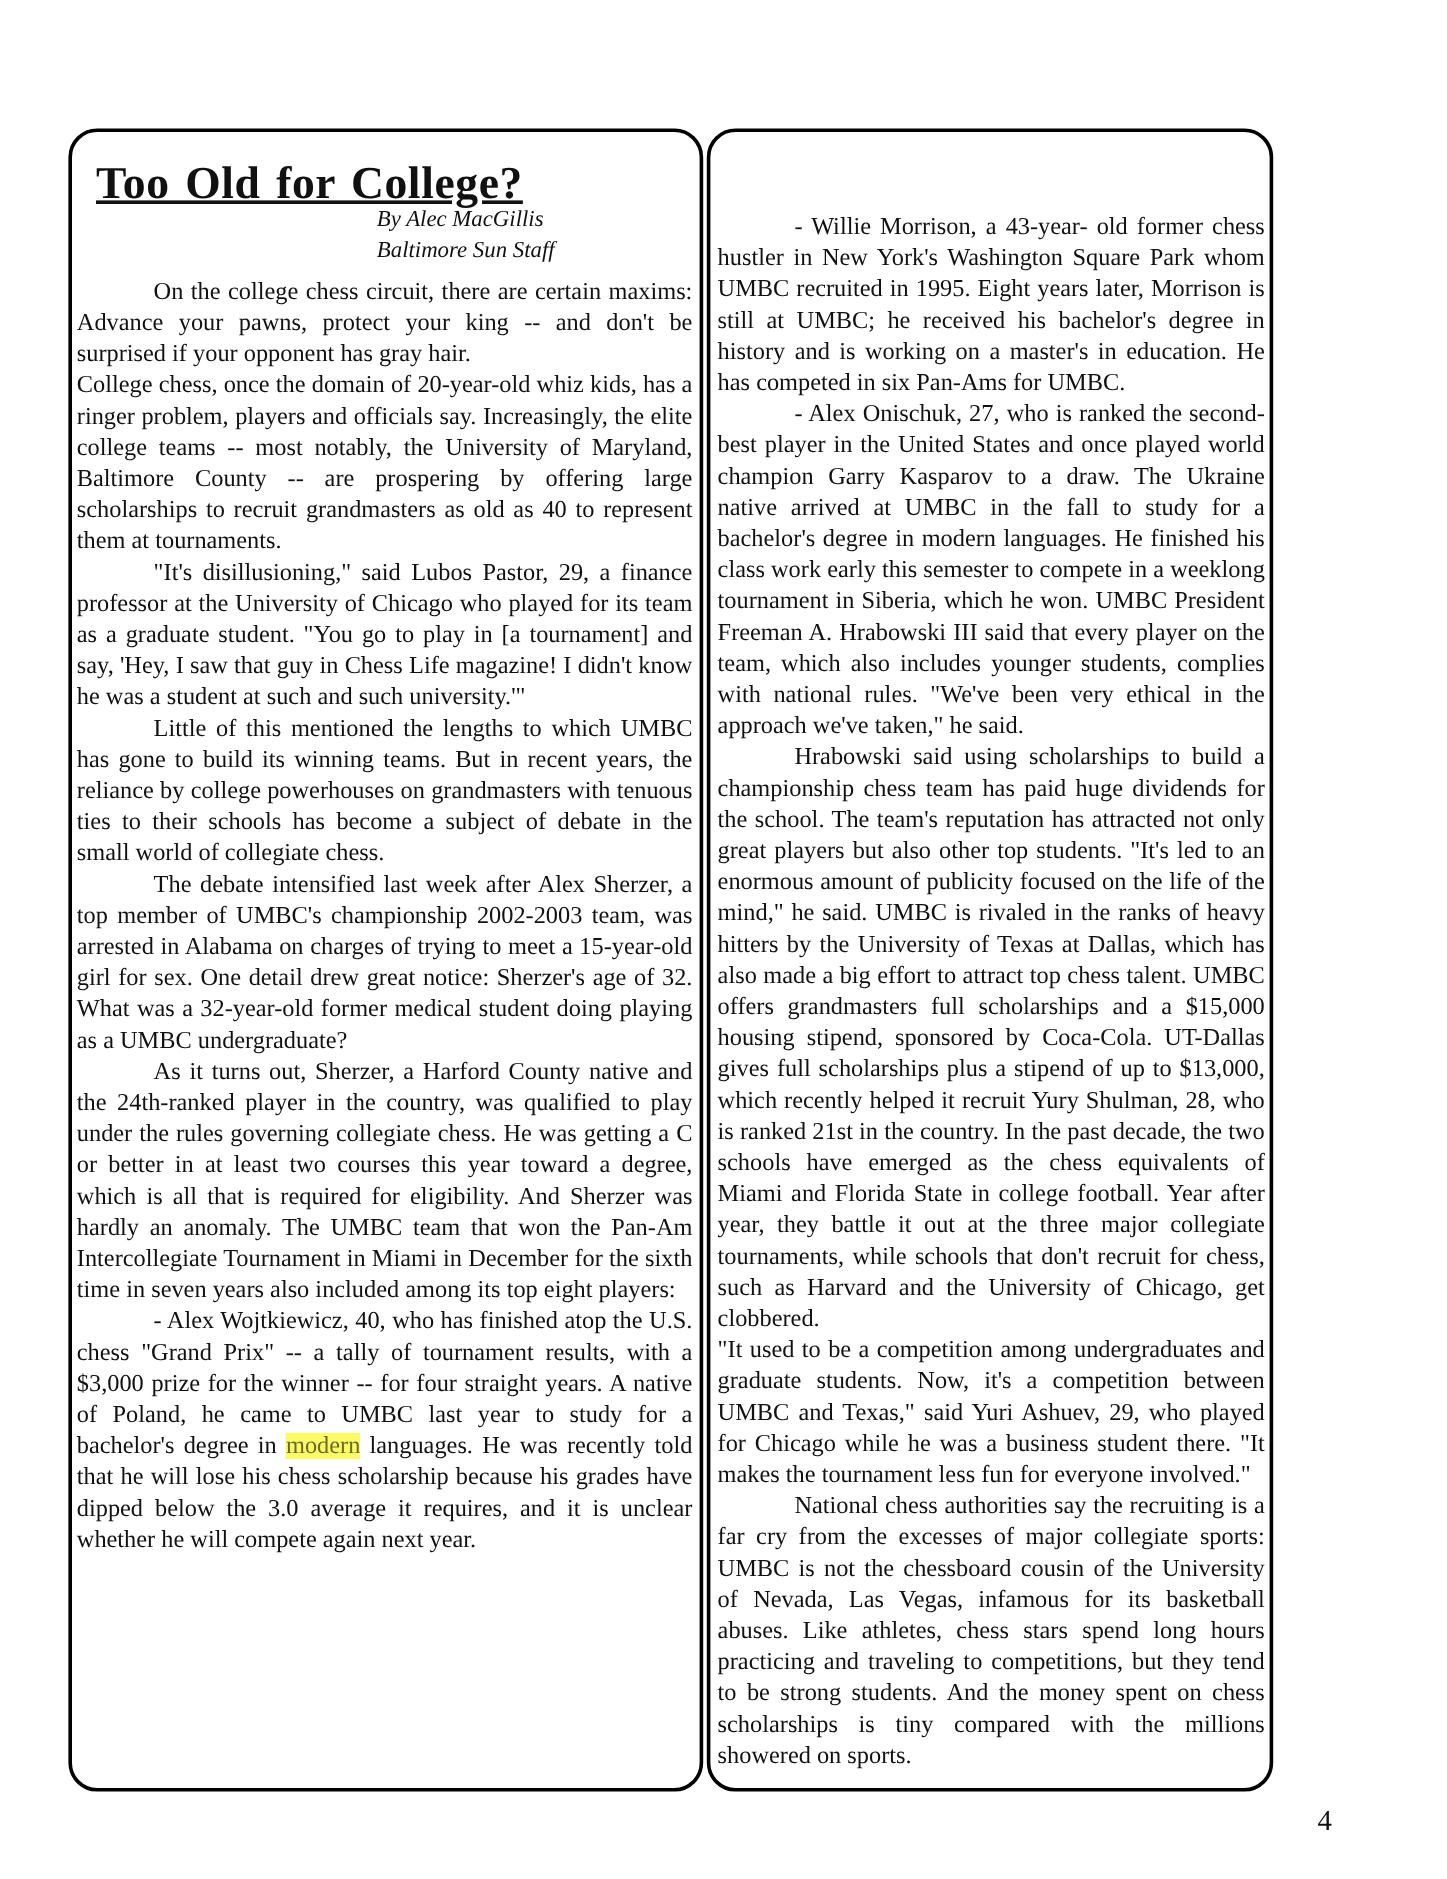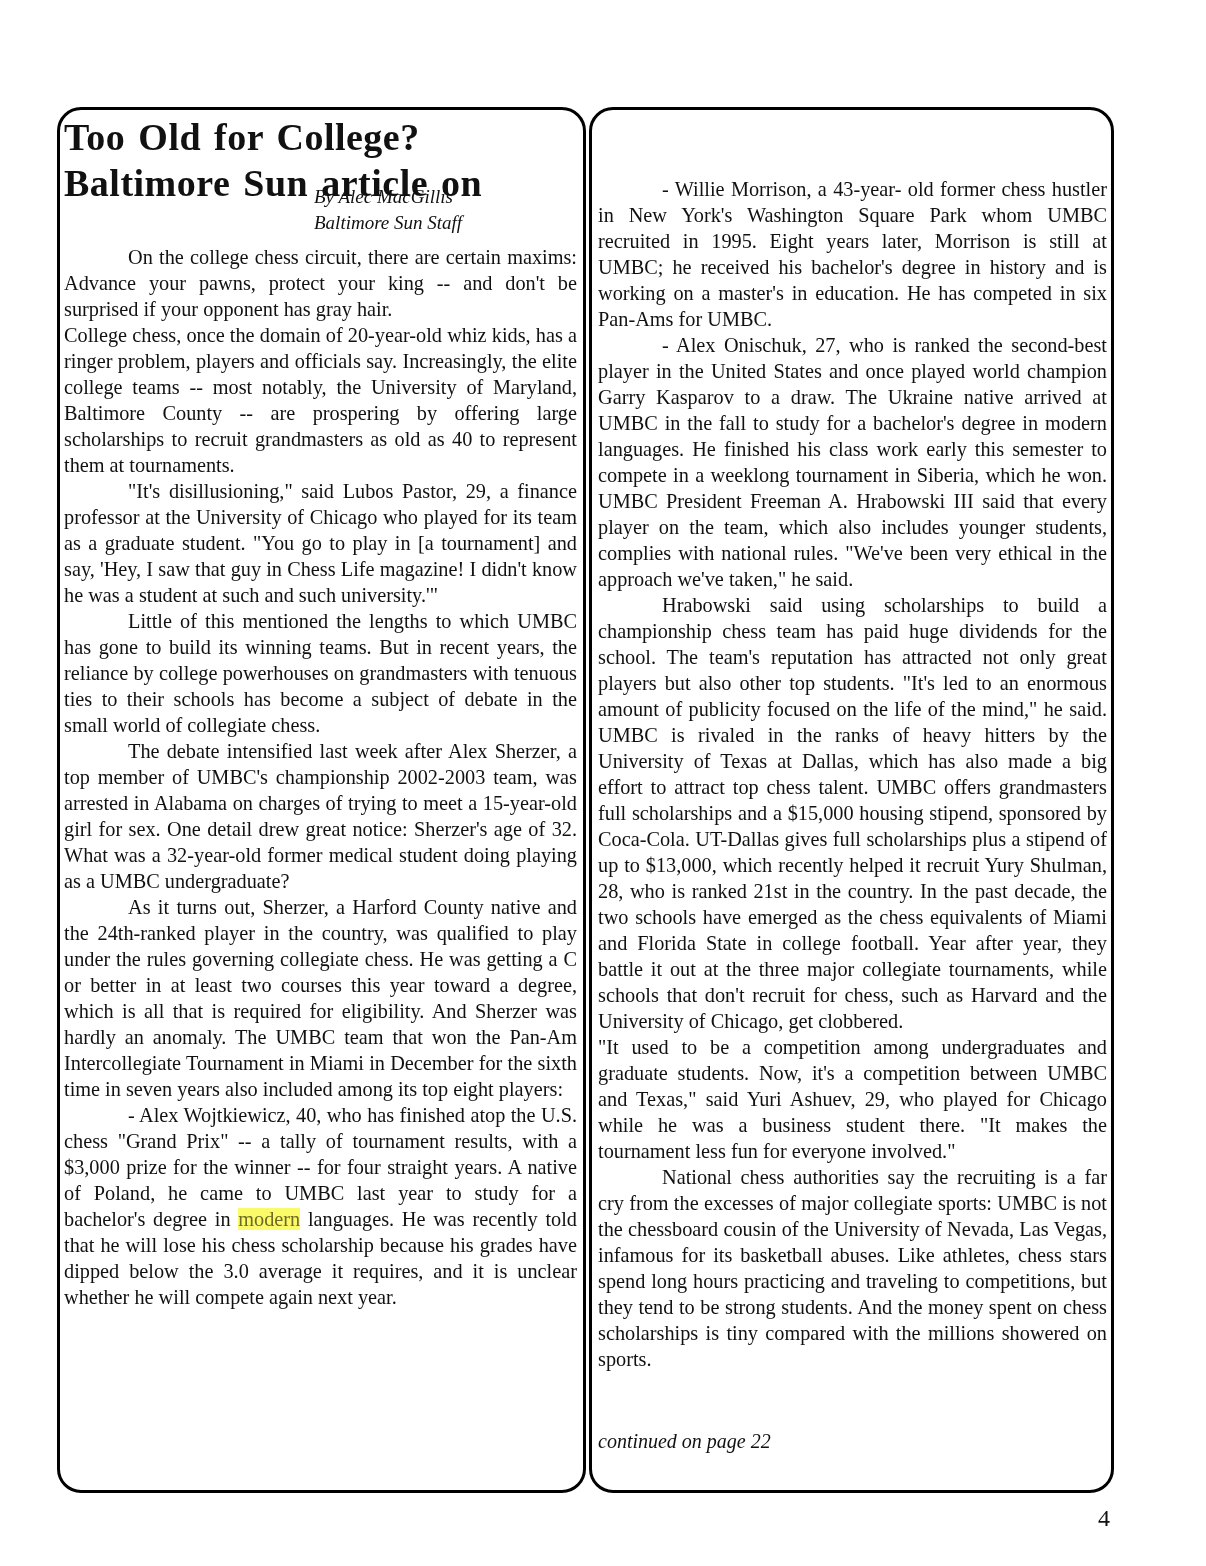--- a/index.html
+++ b/index.html
@@ -26,30 +26,31 @@
     box-sizing: border-box;
     overflow: hidden;
   }
   .left-box {
     left: 57px;
     width: 529px;
     padding: 4px 6px 0 4px;
   }
   .right-box {
     left: 589px;
-    width: 525px;
+    width: 472px;
     padding: 66px 4px 0 6px;
   }
   .headline {
     font-size: 38px;
     font-weight: bold;
     line-height: 46px;
     letter-spacing: 0.5px;
     word-spacing: 3px;
-    margin: 0;
+    margin: 16px;
+    text-decoration: underline;
   }
   .byline-block {
     margin-left: 250px;
     margin-top: -22px;
     font-style: italic;
     font-size: 19px;
     line-height: 26px;
   }
   p.body-par {
     margin: 0;
@@ -85,21 +86,20 @@
   }
 </style>
 </head>
 <body>
 
 <div class="page">
 
   <div class="col-box left-box">
     <h1 class="headline">
       <div>Too Old for College?</div>
-      <div>Baltimore Sun article on</div>
     </h1>
     <div class="byline-block">
       <div>By Alec MacGillis</div>
       <div>Baltimore Sun Staff</div>
     </div>
     <p class="body-par indent first">On the college chess circuit, there are certain maxims: Advance your pawns, protect your king -- and don't be surprised if your opponent has gray hair.</p>
     <p class="body-par">College chess, once the domain of 20-year-old whiz kids, has a ringer problem, players and officials say. Increasingly, the elite college teams -- most notably, the University of Maryland, Baltimore County -- are prospering by offering large scholarships to recruit grandmasters as old as 40 to represent them at tournaments.</p>
     <p class="body-par indent">"It's disillusioning," said Lubos Pastor, 29, a finance professor at the University of Chicago who played for its team as a graduate student. "You go to play in [a tournament] and say, 'Hey, I saw that guy in Chess Life magazine! I didn't know he was a student at such and such university.'"</p>
     <p class="body-par indent">Little of this mentioned the lengths to which UMBC has gone to build its winning teams. But in recent years, the reliance by college powerhouses on grandmasters with tenuous ties to their schools has become a subject of debate in the small world of collegiate chess.</p>
     <p class="body-par indent">The debate intensified last week after Alex Sherzer, a top member of UMBC's championship 2002-2003 team, was arrested in Alabama on charges of trying to meet a 15-year-old girl for sex. One detail drew great notice: Sherzer's age of 32. What was a 32-year-old former medical student doing playing as a UMBC undergraduate?</p>

